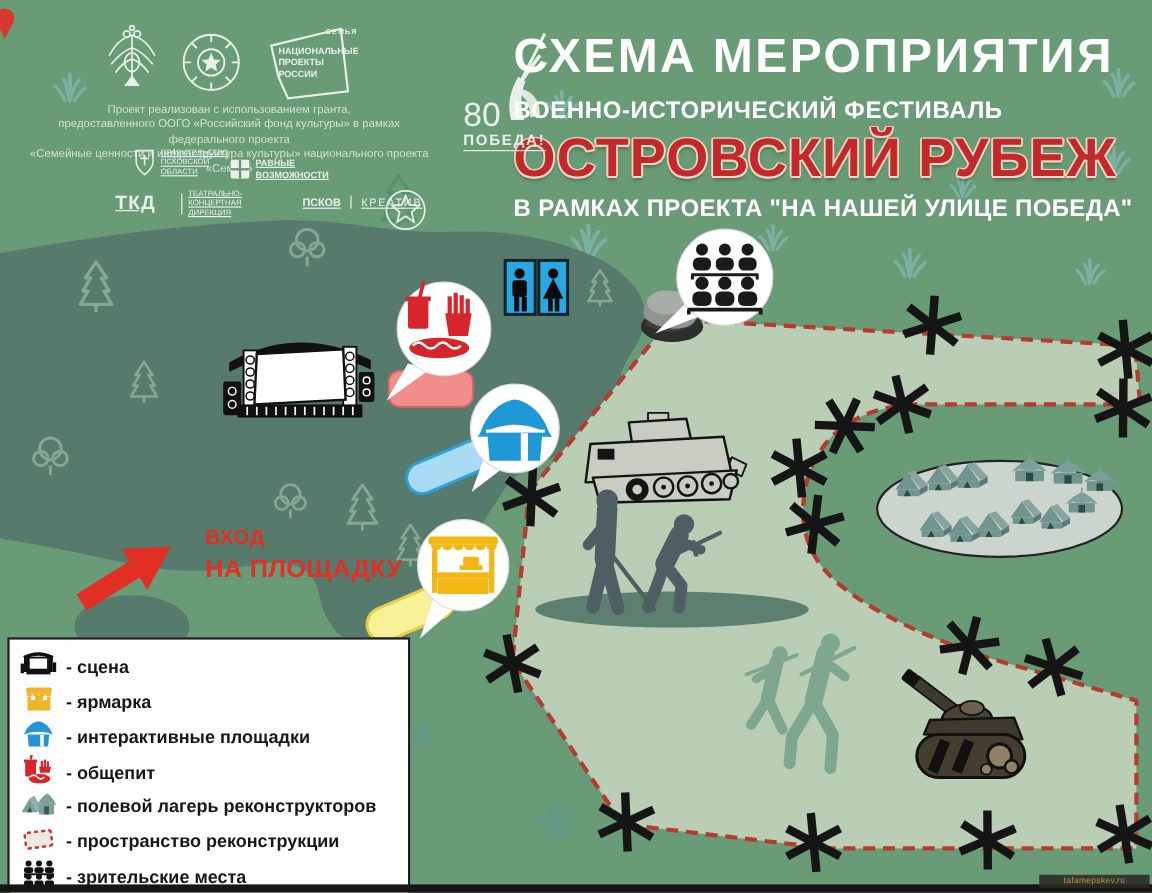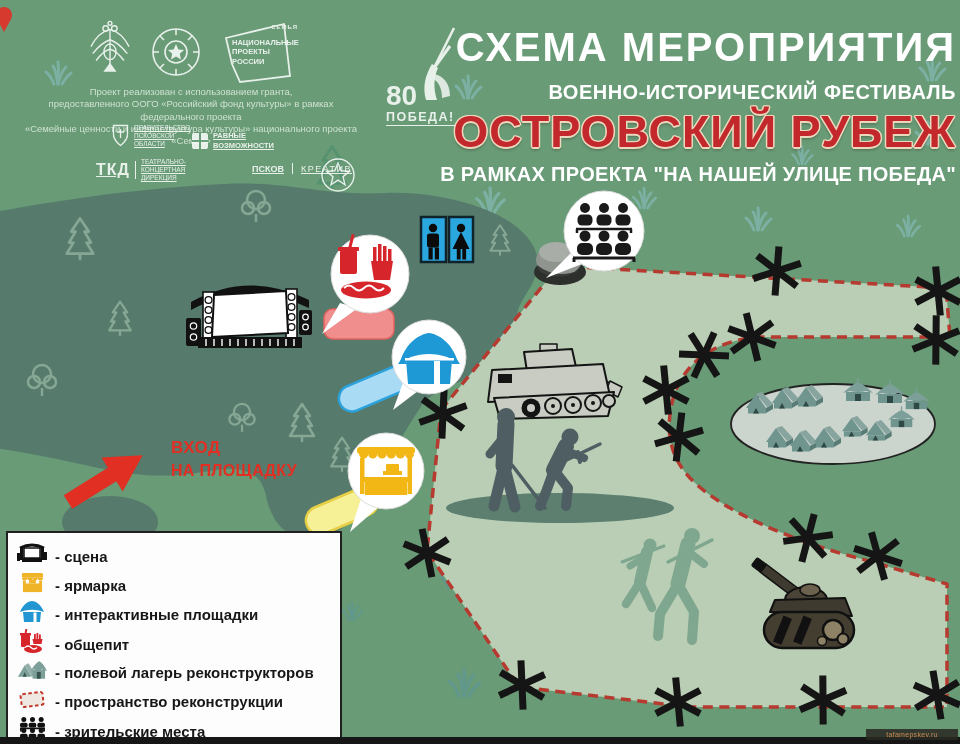--- a/index.html
+++ b/index.html
@@ -1,45 +1,45 @@
 <!DOCTYPE html>
 <html><head>
 <meta charset="utf-8">
 <style>
   html,body{margin:0;padding:0;background:#222;}
   .canvas{position:relative;width:960px;height:744px;overflow:hidden;background:#689b76;
           font-family:"Liberation Sans","DejaVu Sans",sans-serif;}
   .abs{position:absolute;}
   svg{display:block;}
   
-  .hdr{left:428px;top:26px;width:528px;text-align:right;color:#fff;}
+  .hdr{left:428px;top:26px;width:528px;text-align:left;color:#fff;}
   .hdr-title{font-size:40px;font-weight:700;letter-spacing:2px;line-height:1.05;}
   .hdr-sub{font-size:20px;font-weight:700;letter-spacing:.5px;margin-top:13px;}
   .hdr-event{font-size:45px;font-weight:700;letter-spacing:1px;margin-top:2px;color:#c3282d;
     text-shadow:-1.5px 0 #ead8bd,1.5px 0 #ead8bd,0 -1.5px #ead8bd,0 1.5px #ead8bd,
                 -1px -1px #ead8bd,1px 1px #ead8bd,-1px 1px #ead8bd,1px -1px #ead8bd,0 3px 3px rgba(50,20,15,.35);}
   .hdr-project{font-size:20px;font-weight:700;letter-spacing:.3px;margin-top:5px;}
   .grant{left:16px;top:86px;width:350px;text-align:center;font-size:9.5px;line-height:1.3;
          color:#cfe2d1;font-weight:400;}
   
   .logo{color:#fff;opacity:.85;}
   .lg-small{font-size:6.5px;line-height:1.25;}
   .nats-text{position:absolute;left:14px;top:16px;font-size:7.5px;font-weight:700;line-height:1.25;text-align:left;}
   .nats-tag{position:absolute;right:0px;top:2px;font-size:6px;font-weight:700;letter-spacing:1px;}
-  .v80-num{position:absolute;left:0px;top:54px;font-size:28px;font-weight:700;}
+  .v80-num{position:absolute;left:0px;top:54px;font-size:28px;font-weight:400;}
   .v80-lbl{position:absolute;left:0px;top:84px;font-size:12.5px;font-weight:700;letter-spacing:1.5px;border-bottom:1.5px solid #fff;padding-bottom:1px;}
   .lrow{display:flex;align-items:center;gap:5px;text-decoration:underline;}
-  .tkd-abbr{font-size:16px;font-weight:700;letter-spacing:1px;border-right:1px solid #fff;padding-right:5px;}
+  .tkd-abbr{font-size:16px;font-weight:700;letter-spacing:1px;border-right:1px solid #fff;padding-right:21px;}
   .pc-b{font-size:9px;font-weight:700;}
   .pc-l{font-size:9px;font-weight:400;letter-spacing:1.5px;}
   .pc-sep{width:1px;height:11px;background:#fff;margin:0 3px;}
   
   .entr{left:171px;top:436px;color:#e12f23;font-weight:700;line-height:1.4;}
   .entr-1{font-size:17px;letter-spacing:.5px;}
-  .entr-2{font-size:16px;letter-spacing:.3px;}
+  .entr-2{font-size:21px;letter-spacing:.3px;}
   
   .legend{left:6px;top:531px;width:320px;height:205px;background:#fdfdfd;border:2.5px solid #202020;
           display:flex;flex-direction:column;justify-content:space-around;padding:5px 4px 5px 8px;box-sizing:content-box;}
   .lrow-item{display:flex;align-items:flex-end;gap:7px;}
   .lic{width:32px;display:flex;justify-content:center;align-items:center;flex:0 0 32px;}
   .llab{font-size:15px;font-weight:700;color:#171717;white-space:nowrap;}
   
   .bottombar{left:0;top:737px;width:960px;height:7px;background:#161616;}
   .watermark{left:866px;top:729px;width:92px;height:11px;background:rgba(42,42,36,.88);
              color:#c98a52;font-size:7px;line-height:11px;text-align:center;letter-spacing:.3px;}

